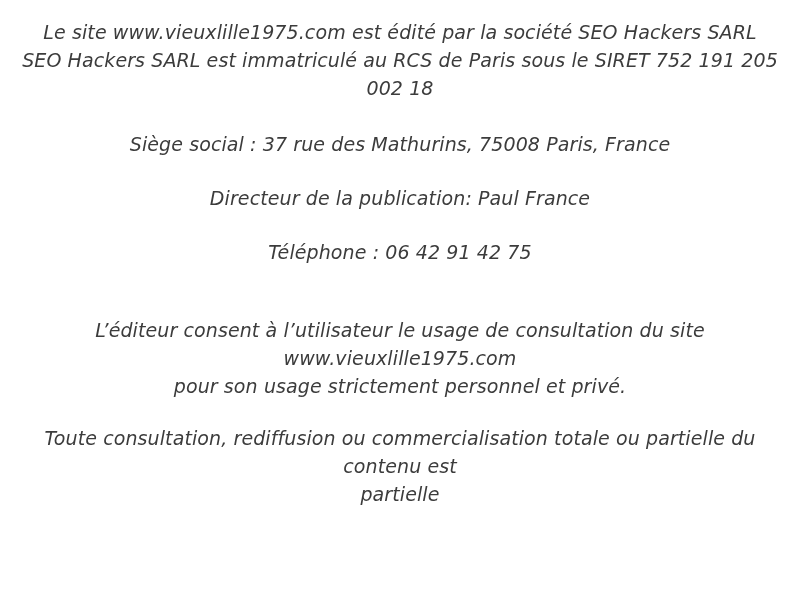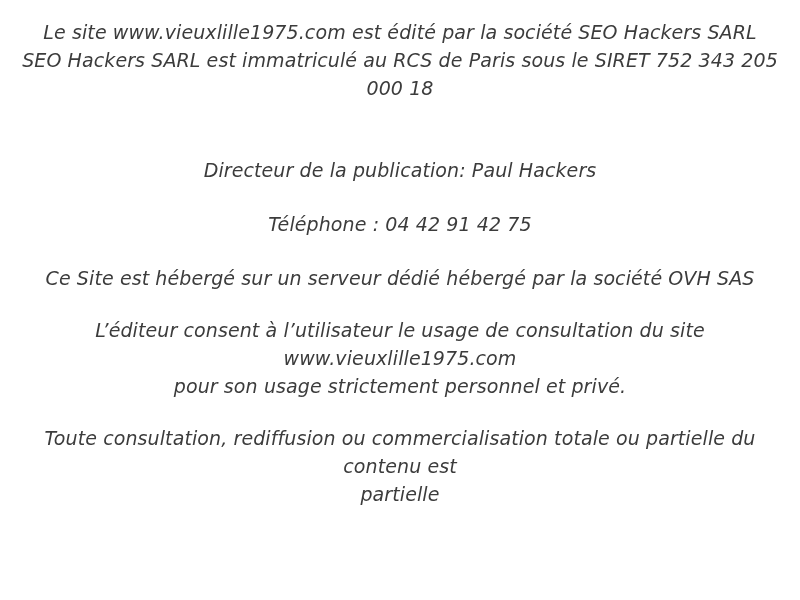--- a/index.html
+++ b/index.html
@@ -35,42 +35,44 @@
   .gap-md { height: 26px; }
   .gap-sm { height: 24px; }
 </style>
 </head>
 <body>
 
 <div class="page">
 
   <div class="block">
     <div class="line">Le site www.vieuxlille1975.com est édité par la société SEO Hackers SARL</div>
-    <div class="line">SEO Hackers SARL est immatriculé au RCS de Paris sous le SIRET 752 343 205 000 18</div>
+    <div class="line">SEO Hackers SARL est immatriculé au RCS de Paris sous le SIRET 752 191 205 002 18</div>
   </div>
 
   <div class="gap-lg"></div>
 
-
-  <div class="gap-md"></div>
-
   <div class="block">
-    <div class="line">Directeur de la publication: Paul Hackers</div>
+    <div class="line">Siège social : 37 rue des Mathurins, 75008 Paris, France</div>
   </div>
 
   <div class="gap-md"></div>
 
   <div class="block">
-    <div class="line">Téléphone : 04 42 91 42 75</div>
+    <div class="line">Directeur de la publication: Paul France</div>
   </div>
 
   <div class="gap-md"></div>
 
   <div class="block">
-    <div class="line">Ce Site est hébergé sur un serveur dédié hébergé par la société OVH SAS</div>
+    <div class="line">Téléphone : 06 42 91 42 75</div>
+  </div>
+
+  <div class="gap-md"></div>
+
+  <div class="block">
   </div>
 
   <div class="gap-sm"></div>
 
   <div class="block">
     <div class="line">L’éditeur consent à l’utilisateur le usage de consultation du site www.vieuxlille1975.com</div>
     <div class="line">pour son usage strictement personnel et privé.</div>
   </div>
 
   <div class="gap-sm"></div>

